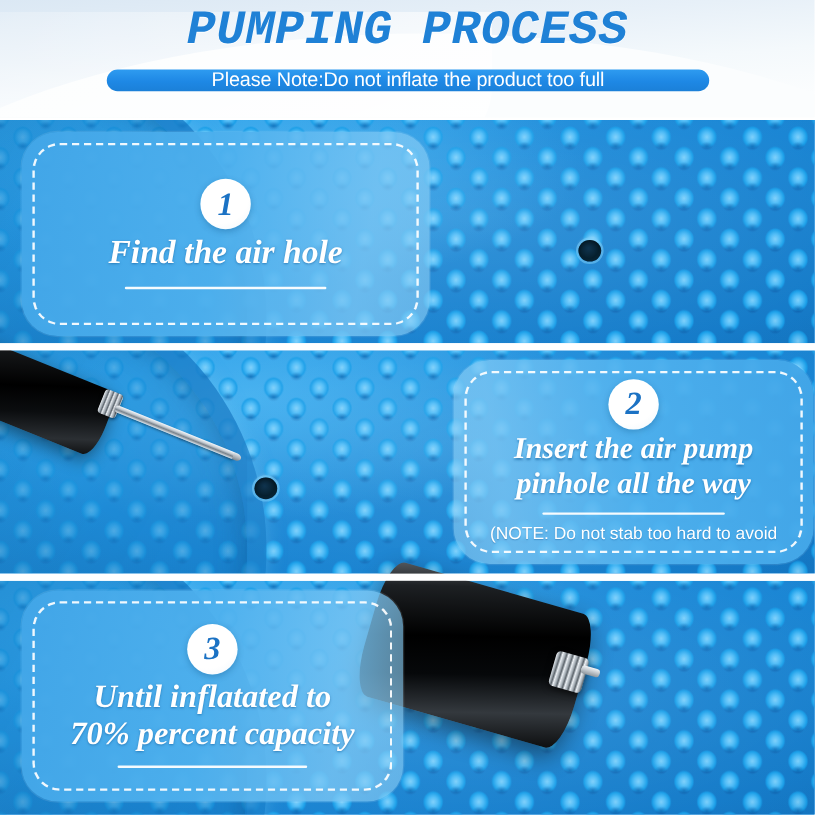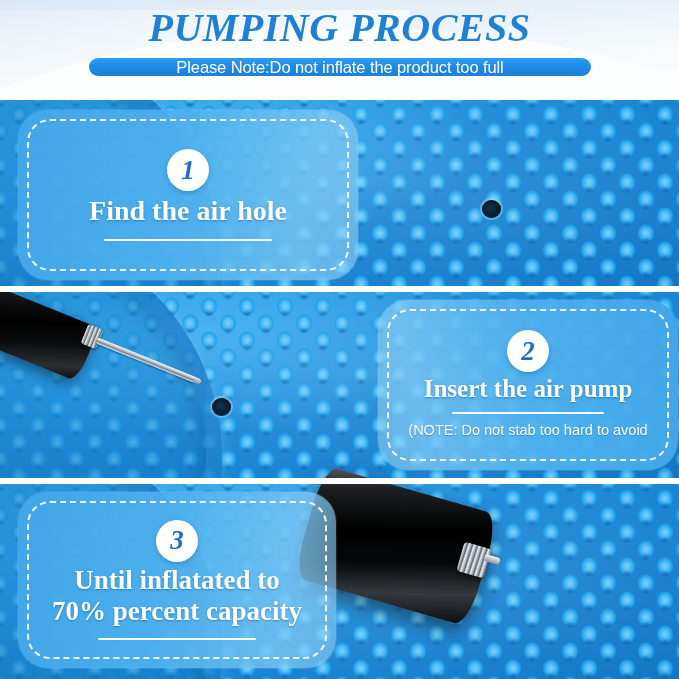--- a/index.html
+++ b/index.html
@@ -38,21 +38,21 @@
     left: -210px; top: 10px;
     width: 620px; height: 210px;
     background: linear-gradient(160deg, rgba(255,255,255,0) 0%, rgba(255,255,255,.85) 70%);
     border-radius: 0 0 70% 0;
   }
   .title {
     position: absolute;
     left: 0; top: 4px;
     width: 679px;
     text-align: center;
-    font-family: Liberation Serif, serif;
+    font-family: Liberation Mono, monospace;
     font-style: italic;
     font-weight: bold;
     font-size: 40px;
     letter-spacing: 0.5px;
     color: #1f81d6;
     text-shadow: 0 1px 0 rgba(255,255,255,.9);
     white-space: nowrap;
   }
   .note-pill {
     position: absolute;
@@ -248,20 +248,21 @@
     font-family: "Liberation Serif", "DejaVu Serif", serif;
     font-style: italic;
     font-weight: bold;
     font-size: 27px;
     color: #1b72c4;
     line-height: 1;
     margin-bottom: 2px;
   }
   .step-title {
     font-family: "Liberation Serif", "DejaVu Serif", serif;
+    font-style: italic;
     font-weight: bold;
     color: #ffffff;
     text-align: center;
     text-shadow: 0 1px 2px rgba(14,86,145,.55);
     line-height: 1.12;
     white-space: nowrap;
   }
   #overlay-1 .step-title { font-size: 28px; margin-top: 2px; }
   #overlay-2 .step-title { font-size: 25px; margin-top: 1px; text-align: right; }
   #overlay-3 .step-title { font-size: 27px; margin-top: 1px; text-align: right; }
@@ -336,20 +337,21 @@
   <div class="air-hole" id="hole-2"></div>
   <div class="pump-body" id="pump2-body"></div>
   <div id="pump2-collar"></div>
   <div id="pump2-needle"></div>
 
   <div class="overlay" id="overlay-2">
     <div class="overlay-inner"></div>
     <div class="overlay-content">
       <div class="step-badge">2</div>
       <div class="step-title">Insert the air pump</div>
+      <div class="step-title">pinhole all the way</div>
       <div class="divider"></div>
       <div class="sub-note">(NOTE: Do not stab too hard to avoid</div>
     </div>
   </div>
 
   <div class="band-gap" id="gap-2"></div>
 
   <div class="panel" id="panel-3">
     <div class="cushion"></div>
     <div class="cushion-rim"></div>

